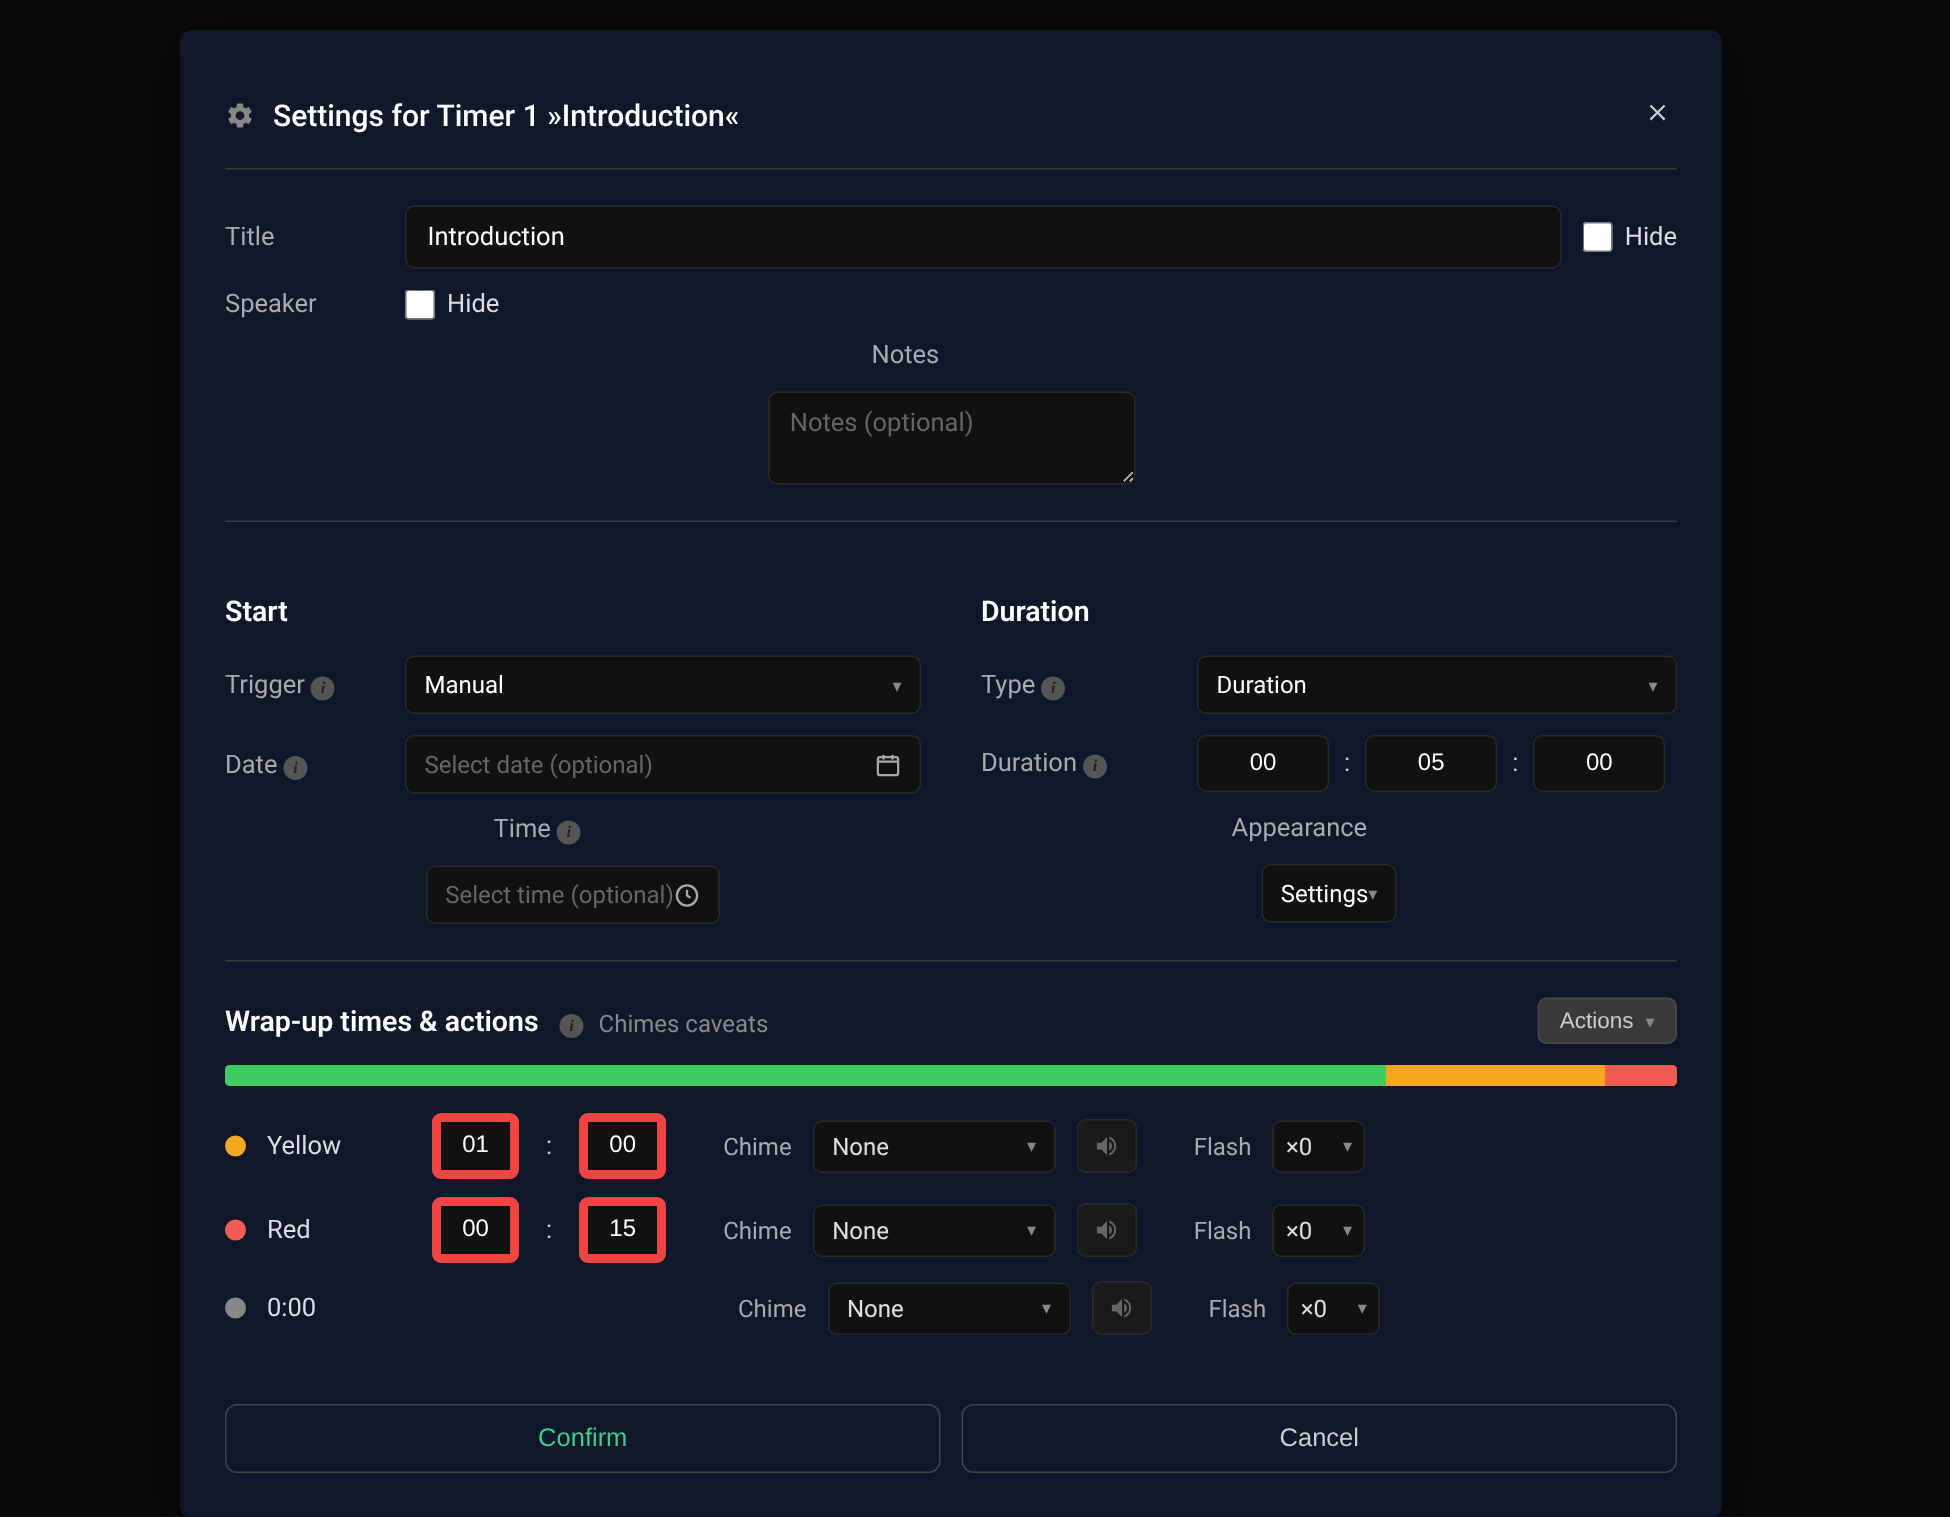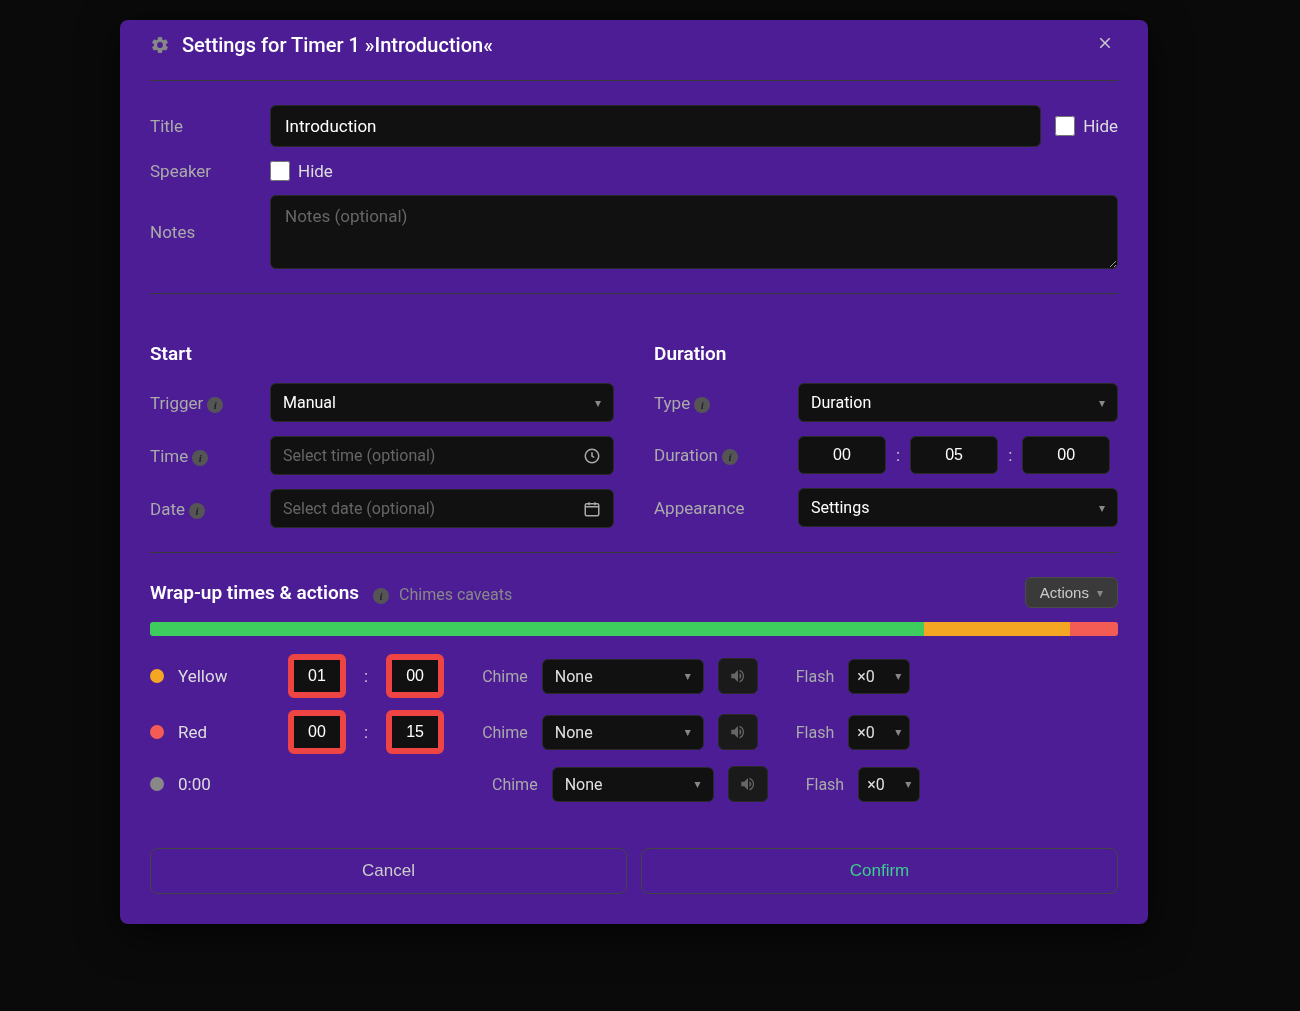--- a/index.html
+++ b/index.html
@@ -16,23 +16,23 @@
       position: absolute;
       inset: 0;
       filter: blur(8px);
       opacity: 0.5;
     }
     .modal {
       position: absolute;
       top: 20px;
       left: 120px;
       width: 1028px;
-      background: #4c1d95;
+      background: #0f172a;
       border-radius: 8px;
-      padding: 8px 30px 30px;
+      padding: 40px 30px 30px;
       box-shadow: 0 10px 40px rgba(0,0,0,0.6);
     }
     .modal-header {
       display: flex;
       align-items: center;
       justify-content: space-between;
       padding-bottom: 18px;
       border-bottom: 1px solid #3a3a3a;
     }
     .modal-title-wrap {
@@ -47,21 +47,21 @@
       font-size: 22px; cursor: pointer; padding: 4px;
     }
     .section { padding: 24px 0; border-bottom: 1px solid #3a3a3a; }
     .section:last-of-type { border-bottom: none; }
     .form-row {
       display: flex;
       align-items: center;
       gap: 14px;
       margin-bottom: 14px;
     }
-    .form-row:last-child { margin-bottom: 0; }
+    .form-row:last-child { margin-bottom: 0; flex-direction: column; }
     .form-label {
       width: 106px;
       color: #aaa;
       font-size: 17px;
       flex-shrink: 0;
     }
     .form-label.notes-label { align-self: center; }
     .text-input, .textarea-input {
       flex: 1;
       background: #111;
@@ -216,36 +216,36 @@
     <div class="col">
       <div class="sec-head">Start</div>
       <div class="form-row">
         <label class="form-label"><span>Trigger</span><span class="info-icon">i</span></label>
         <div class="select-wrap">
           <span>Manual</span>
           <span class="chevron">▾</span>
         </div>
       </div>
       <div class="form-row">
+        <label class="form-label"><span>Date</span><span class="info-icon">i</span></label>
+        <div class="select-wrap placeholder">
+          <span>Select date (optional)</span>
+          <svg class="side-icon" width="18" height="18" viewBox="0 0 24 24" fill="none" stroke="currentColor" stroke-width="2">
+              <rect x="3" y="5" width="18" height="16" rx="2"></rect>
+              <path d="M3 9h18M8 3v4M16 3v4"></path>
+            </svg>
+        </div>
+      </div>
+      <div class="form-row">
         <label class="form-label"><span>Time</span><span class="info-icon">i</span></label>
         <div class="select-wrap placeholder">
           <span>Select time (optional)</span>
           <svg class="side-icon" width="18" height="18" viewBox="0 0 24 24" fill="none" stroke="currentColor" stroke-width="2">
               <circle cx="12" cy="12" r="9"></circle>
               <path d="M12 7v5l3 2"></path>
-            </svg>
-        </div>
-      </div>
-      <div class="form-row">
-        <label class="form-label"><span>Date</span><span class="info-icon">i</span></label>
-        <div class="select-wrap placeholder">
-          <span>Select date (optional)</span>
-          <svg class="side-icon" width="18" height="18" viewBox="0 0 24 24" fill="none" stroke="currentColor" stroke-width="2">
-              <rect x="3" y="5" width="18" height="16" rx="2"></rect>
-              <path d="M3 9h18M8 3v4M16 3v4"></path>
             </svg>
         </div>
       </div>
     </div>
 
     <div class="col">
       <div class="sec-head">Duration</div>
       <div class="form-row">
         <label class="form-label" style="width:130px"><span>Type</span><span class="info-icon">i</span></label>
         <div class="select-wrap">
@@ -353,16 +353,16 @@
         </button>
       <span class="field-lbl">Flash</span>
       <div class="small-select tiny">
           <span>×0</span>
           <span class="chevron">▾</span>
         </div>
     </div>
   </div>
 
   <div class="footer">
+    <button class="footer-btn confirm">Confirm</button>
     <button class="footer-btn cancel">Cancel</button>
-    <button class="footer-btn confirm">Confirm</button>
   </div>
 </div>
 
 </body></html>

